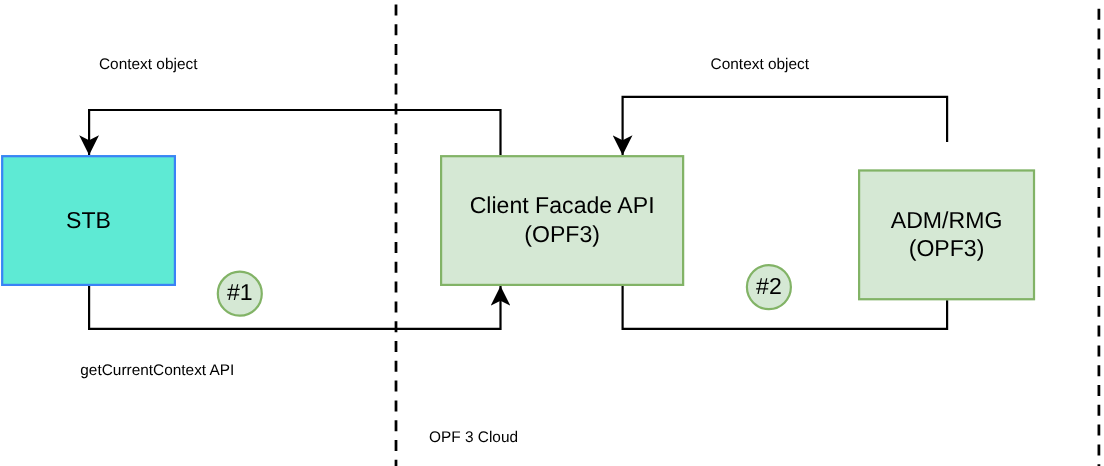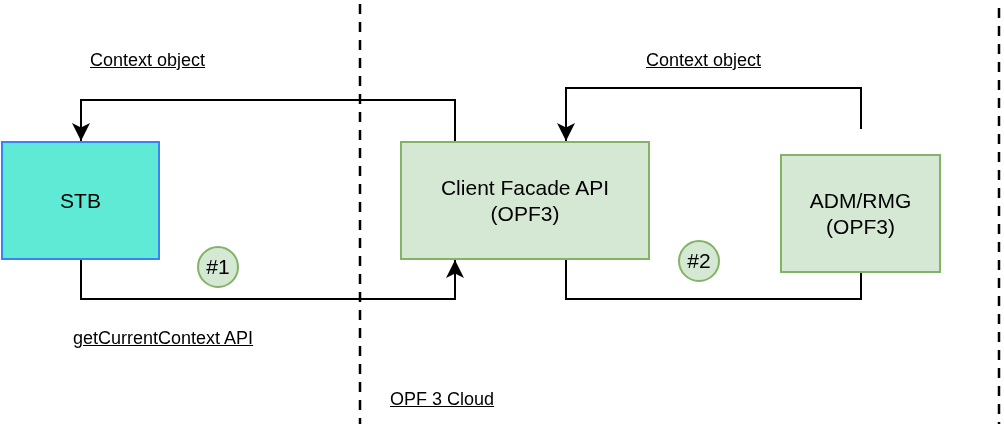--- a/index.html
+++ b/index.html
@@ -30,27 +30,26 @@
   .node-blue {
     background: #5eead4;
     border: 2px solid #3b82f6;
     text-align: right;
   }
   .node-green {
     background: #d5e8d4;
     border: 2px solid #82b366;
   }
   .node-stb        { left: 1px;   top: 141px; width: 159px; height: 119px; }
-  .node-client     { left: 400px; top: 141px; width: 250px; height: 119px; }
+  .node-client     { left: 400px; top: 141px; width: 222px; height: 119px; }
   .node-adm        { left: 780px; top: 129px; width: 161px; height: 119px; margin-top: 25px; }
   .edge-label {
     position: absolute;
-    font-size: 18px;
+    font-size: 14px;
     white-space: nowrap;
-    text-decoration: underline;
   }
   .lbl-ctx-left    { left: 90px;  top: 50px; }
   .lbl-ctx-right   { left: 646px; top: 50px; }
   .lbl-getcurrent  { left: 73px;  top: 328px; }
   .lbl-getinfo     { left: 621px; top: 328px; }
   .lbl-cloud       { left: 390px; top: 389px; }
   .badge {
     position: absolute;
     box-sizing: border-box;
     width: 42px;

